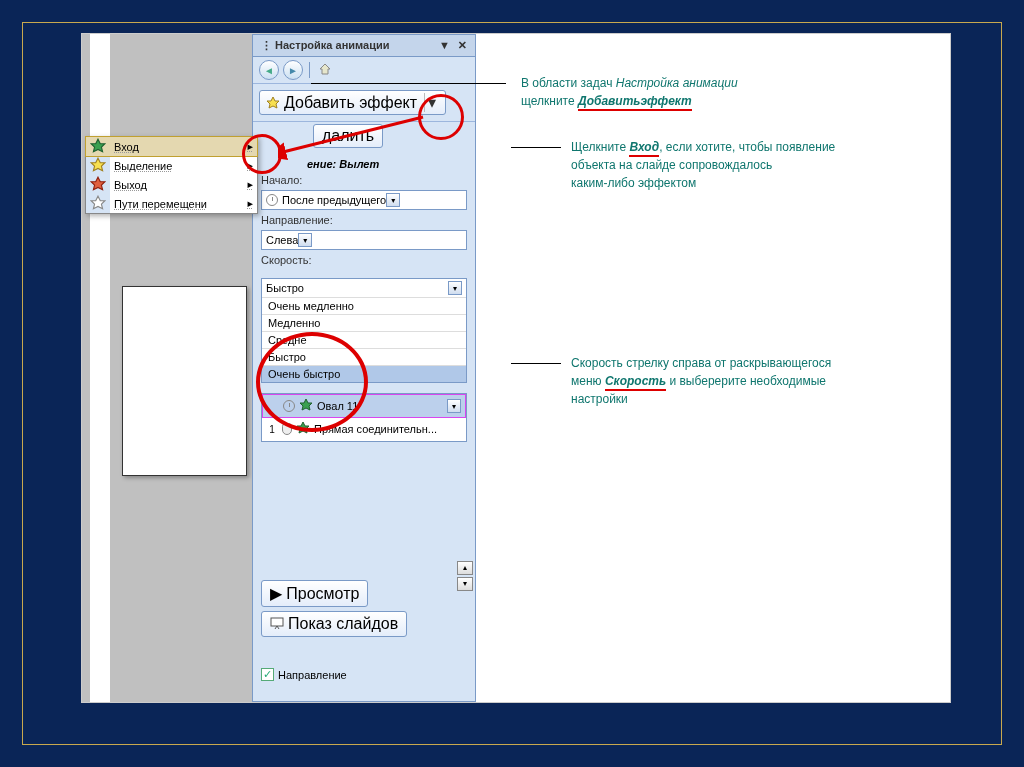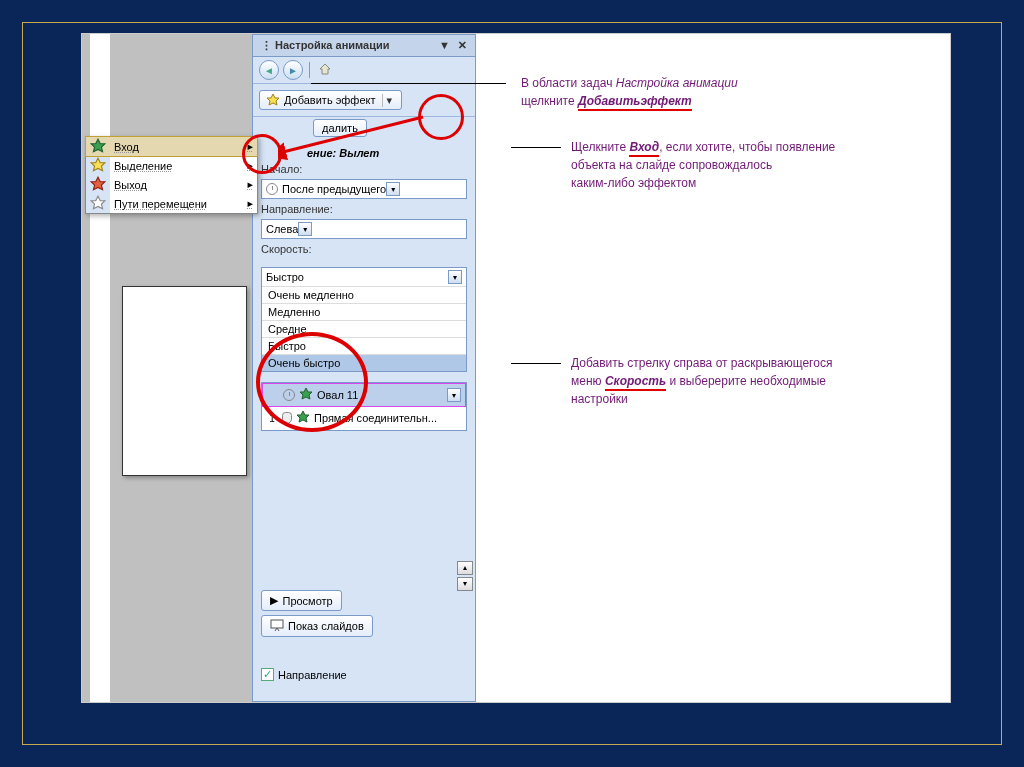--- a/index.html
+++ b/index.html
@@ -121,21 +121,21 @@
     border-bottom: 1px solid #9cb6dd;
   }
   .btn {
     display: inline-flex;
     align-items: center;
     gap: 4px;
     padding: 2px 6px;
     background: linear-gradient(#ffffff, #e4edfa);
     border: 1px solid #7a9ac7;
     border-radius: 3px;
-    font-size: 11px;
+    font-size: 16px;
     white-space: nowrap;
   }
   .star {
     display: inline-block;
     width: 14px;
     height: 14px;
     position: relative;
   }
   .star svg { display: block; }
   .dropdown-arrow {
@@ -315,21 +315,21 @@
   .menu-item .chev {
     margin-left: auto;
     padding-left: 8px;
   }
   
   
   .annot {
     position: absolute;
     font-size: 12px;
     line-height: 1.5;
-    color: #701a75;
+    color: #0f766e;
     font-family: Arial, sans-serif;
   }
   .annot .link-line {
     position: absolute;
     background: #000;
     height: 1px;
   }
   .ul-red {
     border-bottom: 2px solid #d00;
     padding-bottom: 1px;
@@ -534,19 +534,19 @@
 
     <div class="annot" style="left:489px;top:104px;width:330px;">
       <div class="link-line" style="left:-60px;top:9px;width:50px;"></div>
       <span>Щелкните </span><span class="bold ital ul-red">Вход</span><span>, если хотите, чтобы появление</span><br>
       <span>объекта на слайде сопровождалось</span><br>
       <span>каким-либо эффектом</span>
     </div>
 
     <div class="annot" style="left:489px;top:320px;width:350px;">
       <div class="link-line" style="left:-60px;top:9px;width:50px;"></div>
-      <span>Добавить стрелку справа от раскрывающегося</span><br>
+      <span>Скорость стрелку справа от раскрывающегося</span><br>
       <span>меню </span><span class="bold ital ul-red">Скорость</span><span> и выберерите необходимые</span><br>
       <span>настройки</span>
     </div>
 
   </div>
 </div>
 
 </body></html>

